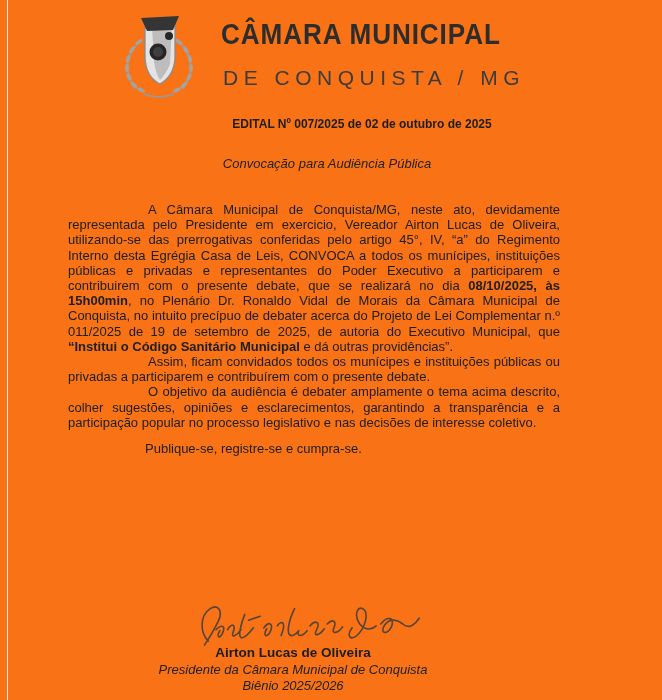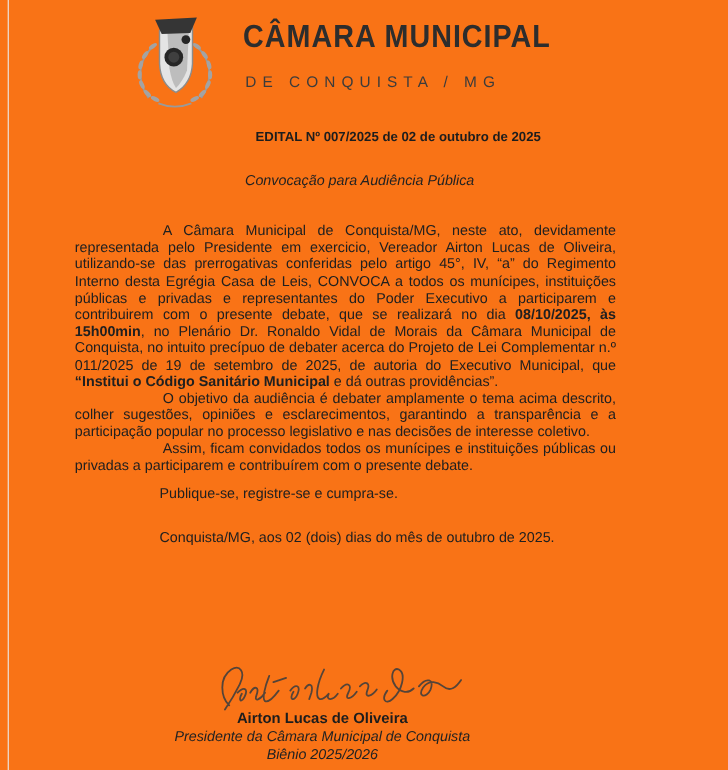--- a/index.html
+++ b/index.html
@@ -9,21 +9,21 @@
   }
   .page::before{content:"";position:absolute;left:7px;top:0;bottom:0;width:1px;background:#ececec;}
   
   .crest{position:absolute;left:114px;top:10px;width:90px;height:93px;}
   .org1{
     position:absolute;left:221px;top:18px;font-size:29px;font-weight:700;
     letter-spacing:1px;white-space:nowrap;color:#2d2d2d;
     transform:scaleX(.90);transform-origin:left top;
   }
   .org2{
-    position:absolute;left:223px;top:66px;font-size:14px;letter-spacing:5.5px;
+    position:absolute;left:223px;top:66px;font-size:21px;letter-spacing:5.5px;
     white-space:nowrap;color:#3c3c3c;
   }
   
   .title{
     position:absolute;top:117px;left:0;width:662px;box-sizing:border-box;padding-left:62px;
     text-align:center;font-weight:700;font-size:12px;color:#1d1d1d;
   }
   .subtitle{
     position:absolute;top:156px;left:0;width:528px;box-sizing:border-box;padding-left:126px;
     text-align:center;font-style:italic;font-size:13px;color:#222;
@@ -86,24 +86,23 @@
     </div>
     <div class="org1">CÂMARA MUNICIPAL</div>
     <div class="org2">DE CONQUISTA / MG</div>
   </div>
 
   <div class="title">EDITAL Nº 007/2025 de 02 de outubro de 2025</div>
   <div class="subtitle">Convocação para Audiência Pública</div>
 
   <main class="body">
     <p><span>A Câmara Municipal de Conquista/MG, neste ato, devidamente representada pelo Presidente em exercicio, Vereador Airton Lucas de Oliveira, utilizando-se das prerrogativas conferidas pelo artigo 45°, IV, “a” do Regimento Interno desta Egrégia Casa de Leis, CONVOCA a todos os munícipes, instituições públicas e privadas e representantes do Poder Executivo a participarem e contribuirem com o presente debate, que se realizará no dia </span><span class="b">08/10/2025, às 15h00min</span><span>, no Plenário Dr. Ronaldo Vidal de Morais da Câmara Municipal de Conquista, no intuito precípuo de debater acerca do Projeto de Lei Complementar n.º 011/2025 de 19 de setembro de 2025, de autoria do Executivo Municipal, que </span><span class="b">“Institui o Código Sanitário Municipal</span><span> e dá outras providências”.</span></p>
+    <p>Assim, ficam convidados todos os munícipes e instituições públicas ou privadas a participarem e contribuírem com o presente debate.</p>
     <p>O objetivo da audiência é debater amplamente o tema acima descrito, colher sugestões, opiniões e esclarecimentos, garantindo a transparência e a participação popular no processo legislativo e nas decisões de interesse coletivo.</p>
-    <p>Assim, ficam convidados todos os munícipes e instituições públicas ou privadas a participarem e contribuírem com o presente debate.</p>
     <p class="closing">Publique-se, registre-se e cumpra-se.</p>
-    <p class="dateline">Conquista/MG, aos 02 (dois) dias do mês de outubro de 2025.</p>
   </main>
 
   <footer class="sig">
     <svg class="autograph" width="240" height="46" viewBox="0 0 240 48" xmlns="http://www.w3.org/2000/svg">
       <path fill="none" stroke="#3d3d3d" stroke-width="1.7" stroke-linecap="round" stroke-linejoin="round" opacity="0.88" d="M16,42 C8,34 6,16 18,8 C26,3 32,10 26,22 C22,30 16,40 12,46
            M24,30 C30,24 34,26 31,33 C28,40 24,38 28,31
            M36,30 C40,23 45,24 42,32 C39,40 46,36 50,30
            M54,14 C50,24 47,36 50,38 C54,40 60,32 63,28
            M58,20 L70,16
            M74,28 C79,21 84,23 81,31 C78,39 72,37 77,29

